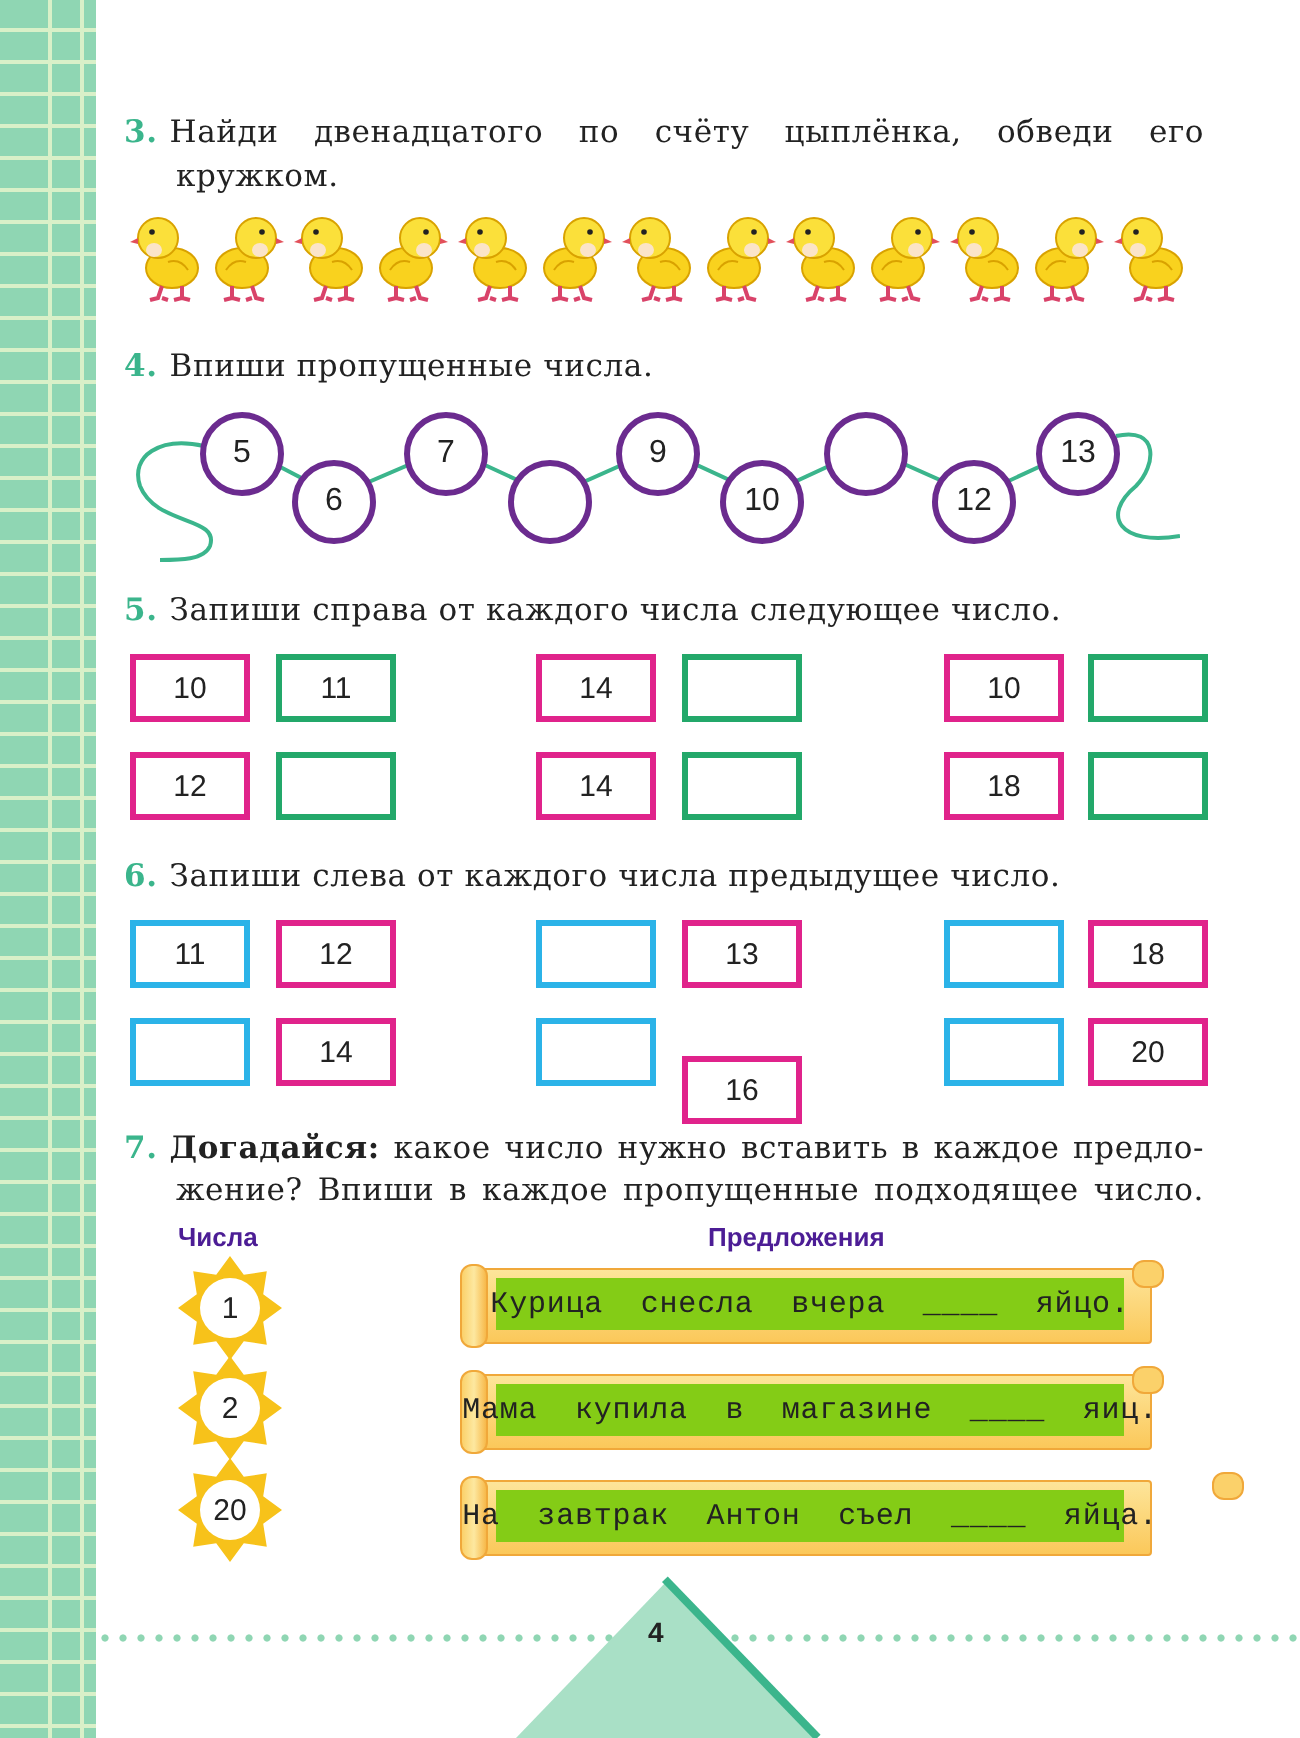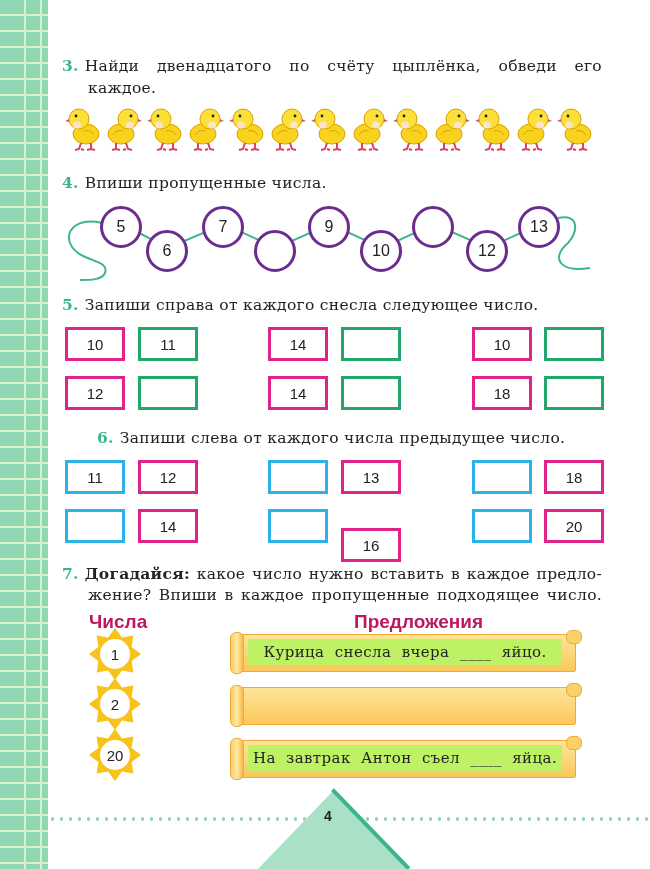--- a/index.html
+++ b/index.html
@@ -22,49 +22,49 @@
   .chain { position:absolute; left:60px; top:198px; width:530px; height:90px; }
   .circle-num { position:absolute; width:36px; height:36px; border:3px solid #6b2b8f; border-radius:50%; background:#fff;
      display:flex; align-items:center; justify-content:center; font-family:"Liberation Sans", sans-serif; font-size:16px; color:#222; }
 
   .box { position:absolute; width:54px; height:28px; border:3px solid; background:#fff;
     display:flex; align-items:center; justify-content:center; font-family:"Liberation Sans", sans-serif; font-size:15px; color:#222; box-sizing:content-box; }
   .pink { border-color:#e0238b; }
   .green { border-color:#23a86a; }
   .blue { border-color:#2bb3e8; }
 
-  .col-label { position:absolute; font-family:"Liberation Sans", sans-serif; font-weight:bold; font-size:19px; color:#be185d; }
+  .col-label { position:absolute; font-family:"Liberation Sans", sans-serif; font-weight:bold; font-size:13px; color:#4c1d95; }
 
   .sun { position:absolute; width:52px; height:52px; }
   .sun .inner { position:absolute; left:11px; top:11px; width:30px; height:30px; border-radius:50%; background:#fff;
      display:flex; align-items:center; justify-content:center; font-family:"Liberation Sans", sans-serif; font-size:15px; color:#222; }
 
   .scroll { position:absolute; left:230px; width:352px; height:44px; }
   .scroll .body { position:absolute; left:8px; top:4px; width:336px; height:36px; background:linear-gradient(#fde59a,#fbc85a); border:1.5px solid #f0a83a; border-radius:2px; }
   .scroll .roll-left { position:absolute; left:0; top:2px; width:12px; height:40px; background:linear-gradient(to right,#fbd16a,#fde8a0,#f7b94a); border:1.5px solid #f0a83a; border-radius:6px; }
   .scroll .roll-right { position:absolute; right:0; top:0; width:14px; height:12px; background:#fbd16a; border:1.5px solid #f0a83a; border-radius:6px; }
-  .scroll .text { position:absolute; left:18px; top:9px; width:314px; height:26px; background:#bef264;
-     display:flex; align-items:center; justify-content:center; font-size:15px; letter-spacing:0.4px; white-space:pre; }
+  .scroll .text { position:absolute; left:18px; top:9px; width:314px; height:26px; background:#84cc16;
+     display:flex; align-items:center; justify-content:center; font-size:15px; letter-spacing:0.4px; white-space:pre;font-family:Liberation Mono, monospace; }
 
   .footer-dots { position:absolute; left:48px; top:817px; width:602px; height:4px;
      background-image:radial-gradient(circle, #8fd6b3 1.6px, transparent 2px); background-size:9px 4px; background-repeat:repeat-x; }
   .triangle { position:absolute; left:258px; top:791px; width:0; height:0; border-left:75px solid transparent; border-right:75px solid transparent; border-bottom:78px solid #a9e0c6; }
   .triangle-edge { position:absolute; left:331px; top:791px; width:4px; height:110px; background:#3bb58c; transform-origin:top left; transform:rotate(-44deg); }
   .page-num { position:absolute; left:324px; top:808px; font-family:"Liberation Sans", sans-serif; font-weight:bold; font-size:14px; color:#222; }
 </style>
 </head>
 <body>
 
 <div class="margin-strip"></div>
 
 <div class="task justify" style="top:55px; width:540px;">
   <span class="num">3.</span><span>Найди двенадцатого по счёту цыплёнка, обведи его</span>
 </div>
 <div class="task" style="top:77px; left:88px;">
-  <span>каждое.</span>
+  <span>кружком.</span>
 </div>
 
 <div class="chicks" id="chicks">
     <div class="chick"><svg width="38" height="48" viewBox="0 0 38 48">
   <ellipse cx="22" cy="30" rx="13" ry="10" fill="#f9d21e" stroke="#d9a200" stroke-width="1"></ellipse>
   <circle cx="15" cy="15" r="10" fill="#fbe03a" stroke="#d9a200" stroke-width="1"></circle>
   <ellipse cx="13" cy="21" rx="4" ry="3.5" fill="#fbe4c8"></ellipse>
   <circle cx="12" cy="12" r="1.4" fill="#222"></circle>
   <polygon points="5,15 1,17 5,18" fill="#e2505a"></polygon>
   <path d="M20 27 q6 -2 10 4" fill="none" stroke="#d9a200" stroke-width="1"></path>
@@ -210,38 +210,38 @@
       <div class="circle-num" style="left: 194px; top: 32px;"></div>
       <div class="circle-num" style="left: 248px; top: 8px;">9</div>
       <div class="circle-num" style="left: 300px; top: 32px;">10</div>
       <div class="circle-num" style="left: 352px; top: 8px;"></div>
       <div class="circle-num" style="left: 406px; top: 32px;">12</div>
       <div class="circle-num" style="left: 458px; top: 8px;">13</div>
     </div>
 </div>
 
 <div class="task" style="top:294px;">
-  <span class="num">5.</span><span>Запиши справа от каждого снесла следующее число.</span>
+  <span class="num">5.</span><span>Запиши справа от каждого числа следующее число.</span>
 </div>
 
 <div class="box pink" style="left:65px; top:327px;">10</div>
 <div class="box green" style="left:138px; top:327px;">11</div>
 <div class="box pink" style="left:268px; top:327px;">14</div>
 <div class="box green" style="left:341px; top:327px;"></div>
 <div class="box pink" style="left:472px; top:327px;">10</div>
 <div class="box green" style="left:544px; top:327px;"></div>
 
 <div class="box pink" style="left:65px; top:376px;">12</div>
 <div class="box green" style="left:138px; top:376px;"></div>
 <div class="box pink" style="left:268px; top:376px;">14</div>
 <div class="box green" style="left:341px; top:376px;"></div>
 <div class="box pink" style="left:472px; top:376px;">18</div>
 <div class="box green" style="left:544px; top:376px;"></div>
 
-<div class="task" style="top:427px;margin-left:35px;">
+<div class="task" style="top:427px;">
   <span class="num">6.</span><span>Запиши слева от каждого числа предыдущее число.</span>
 </div>
 
 <div class="box blue" style="left:65px; top:460px;">11</div>
 <div class="box pink" style="left:138px; top:460px;">12</div>
 <div class="box blue" style="left:268px; top:460px;"></div>
 <div class="box pink" style="left:341px; top:460px;">13</div>
 <div class="box blue" style="left:472px; top:460px;"></div>
 <div class="box pink" style="left:544px; top:460px;">18</div>
 
@@ -284,22 +284,23 @@
 <div class="scroll" style="top:630px;">
   <div class="body"></div>
   <div class="roll-left"></div>
   <div class="roll-right"></div>
   <div class="text">Курица  снесла  вчера  ____  яйцо.</div>
 </div>
 <div class="scroll" style="top:683px;">
   <div class="body"></div>
   <div class="roll-left"></div>
   <div class="roll-right"></div>
-</div>
-<div class="scroll" style="top:736px;">
+  <div class="text">Мама  купила  в  магазине  ____  яиц.</div>
+</div>
+<div class="scroll" style="top:736px;padding-left:40px;">
   <div class="body"></div>
   <div class="roll-left"></div>
   <div class="roll-right"></div>
   <div class="text">На  завтрак  Антон  съел  ____  яйца.</div>
 </div>
 
 <div class="footer-dots"></div>
 <div class="triangle"></div>
 <div class="triangle-edge"></div>
 <div class="page-num">4</div>

